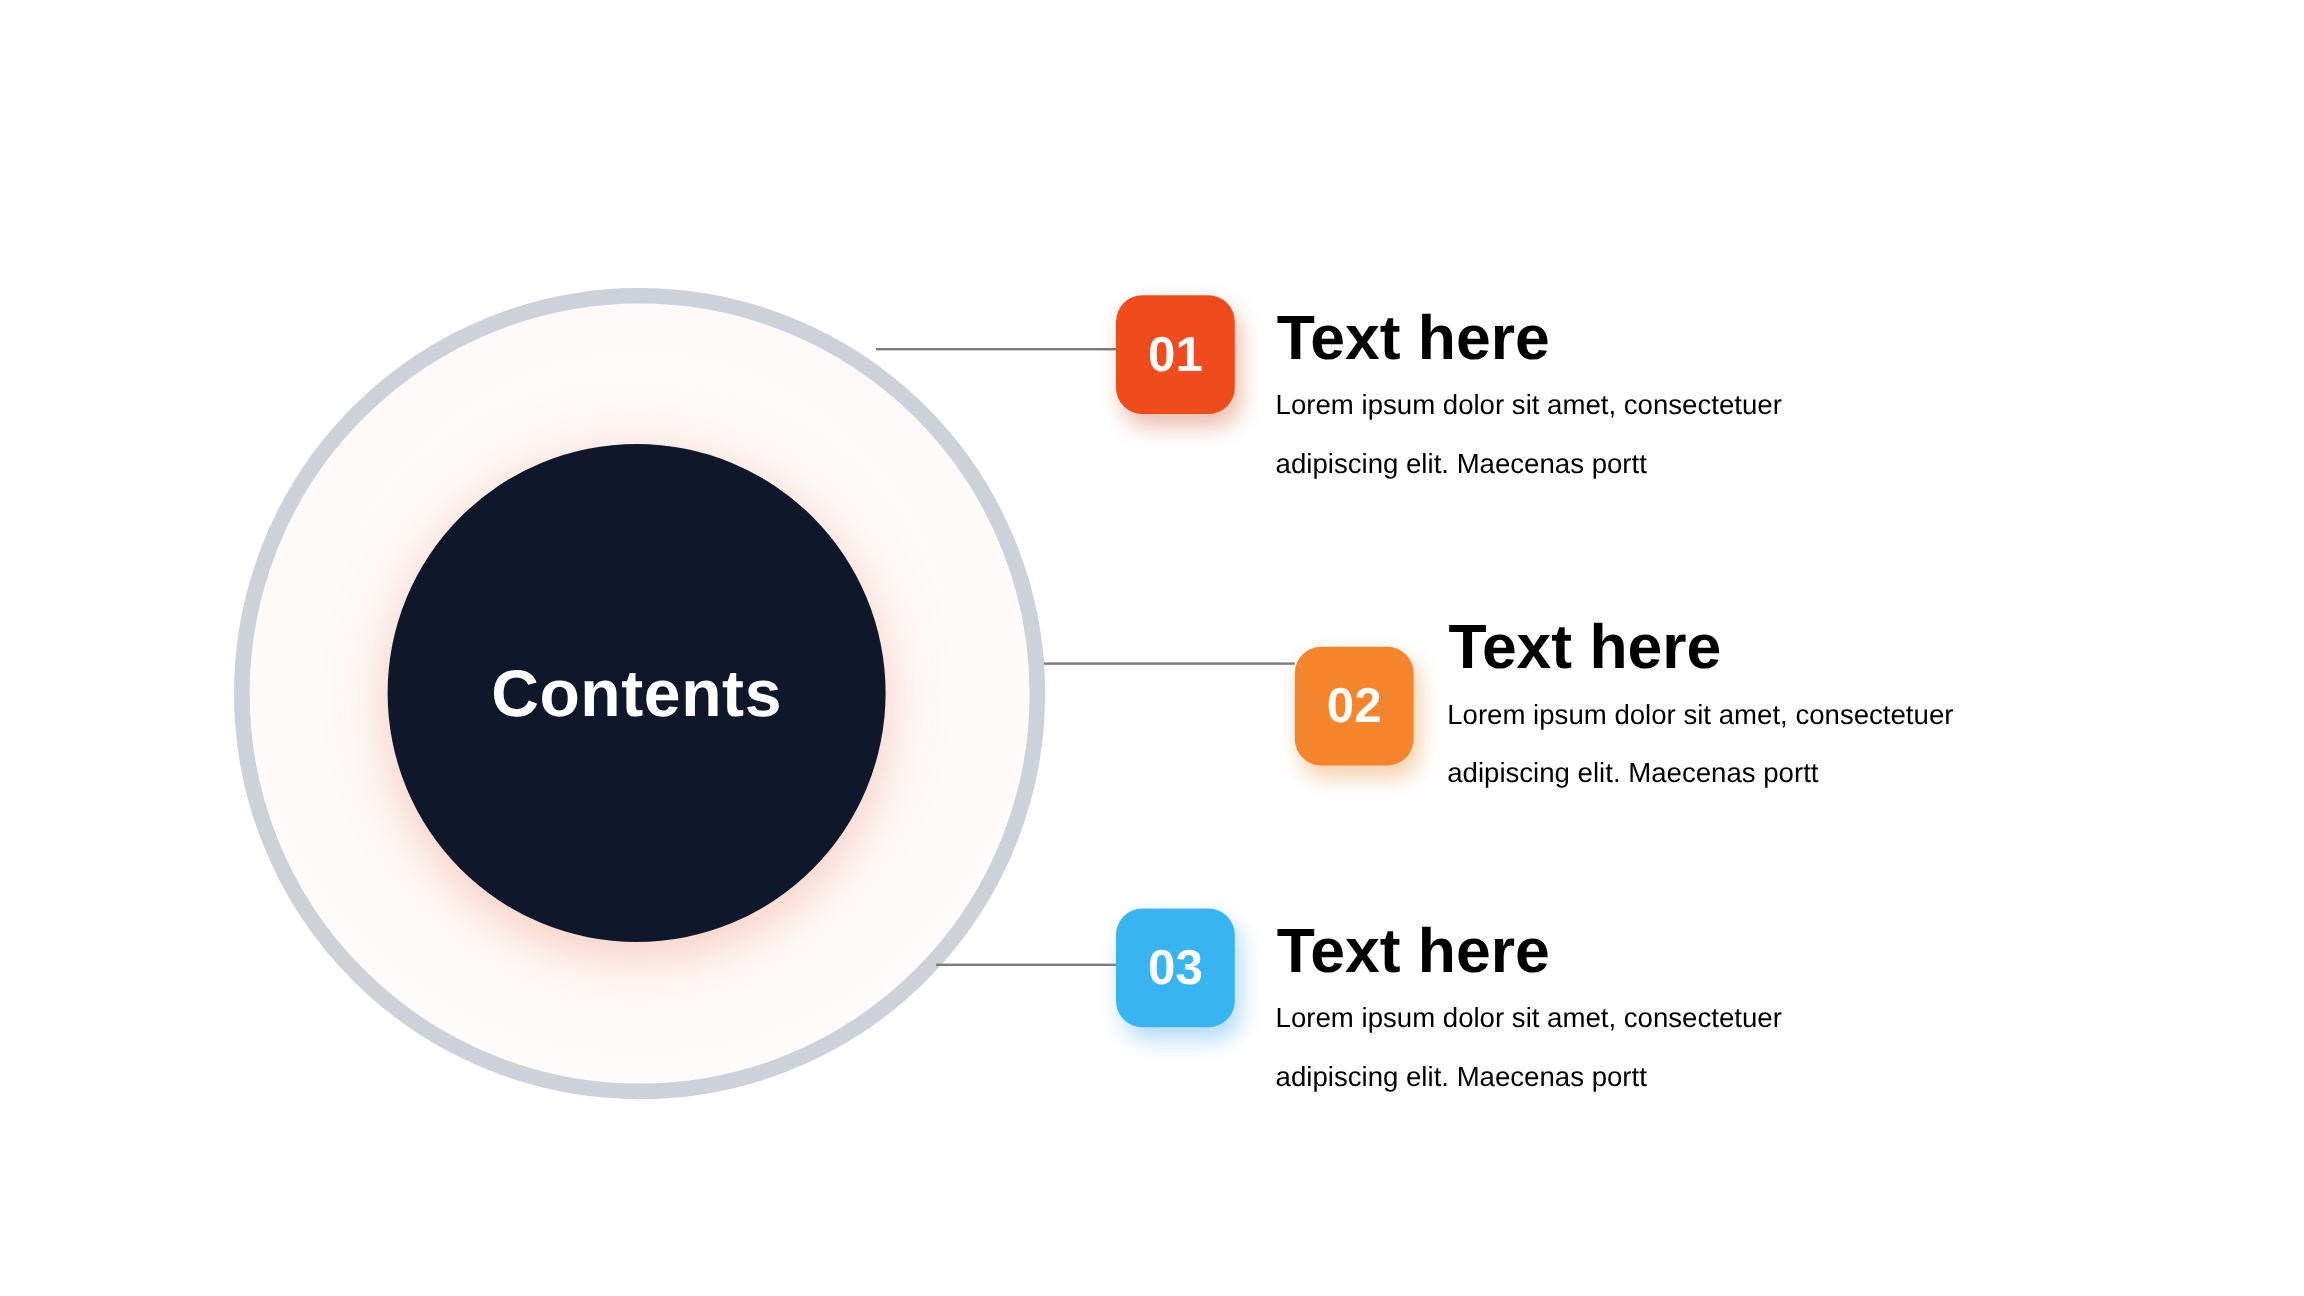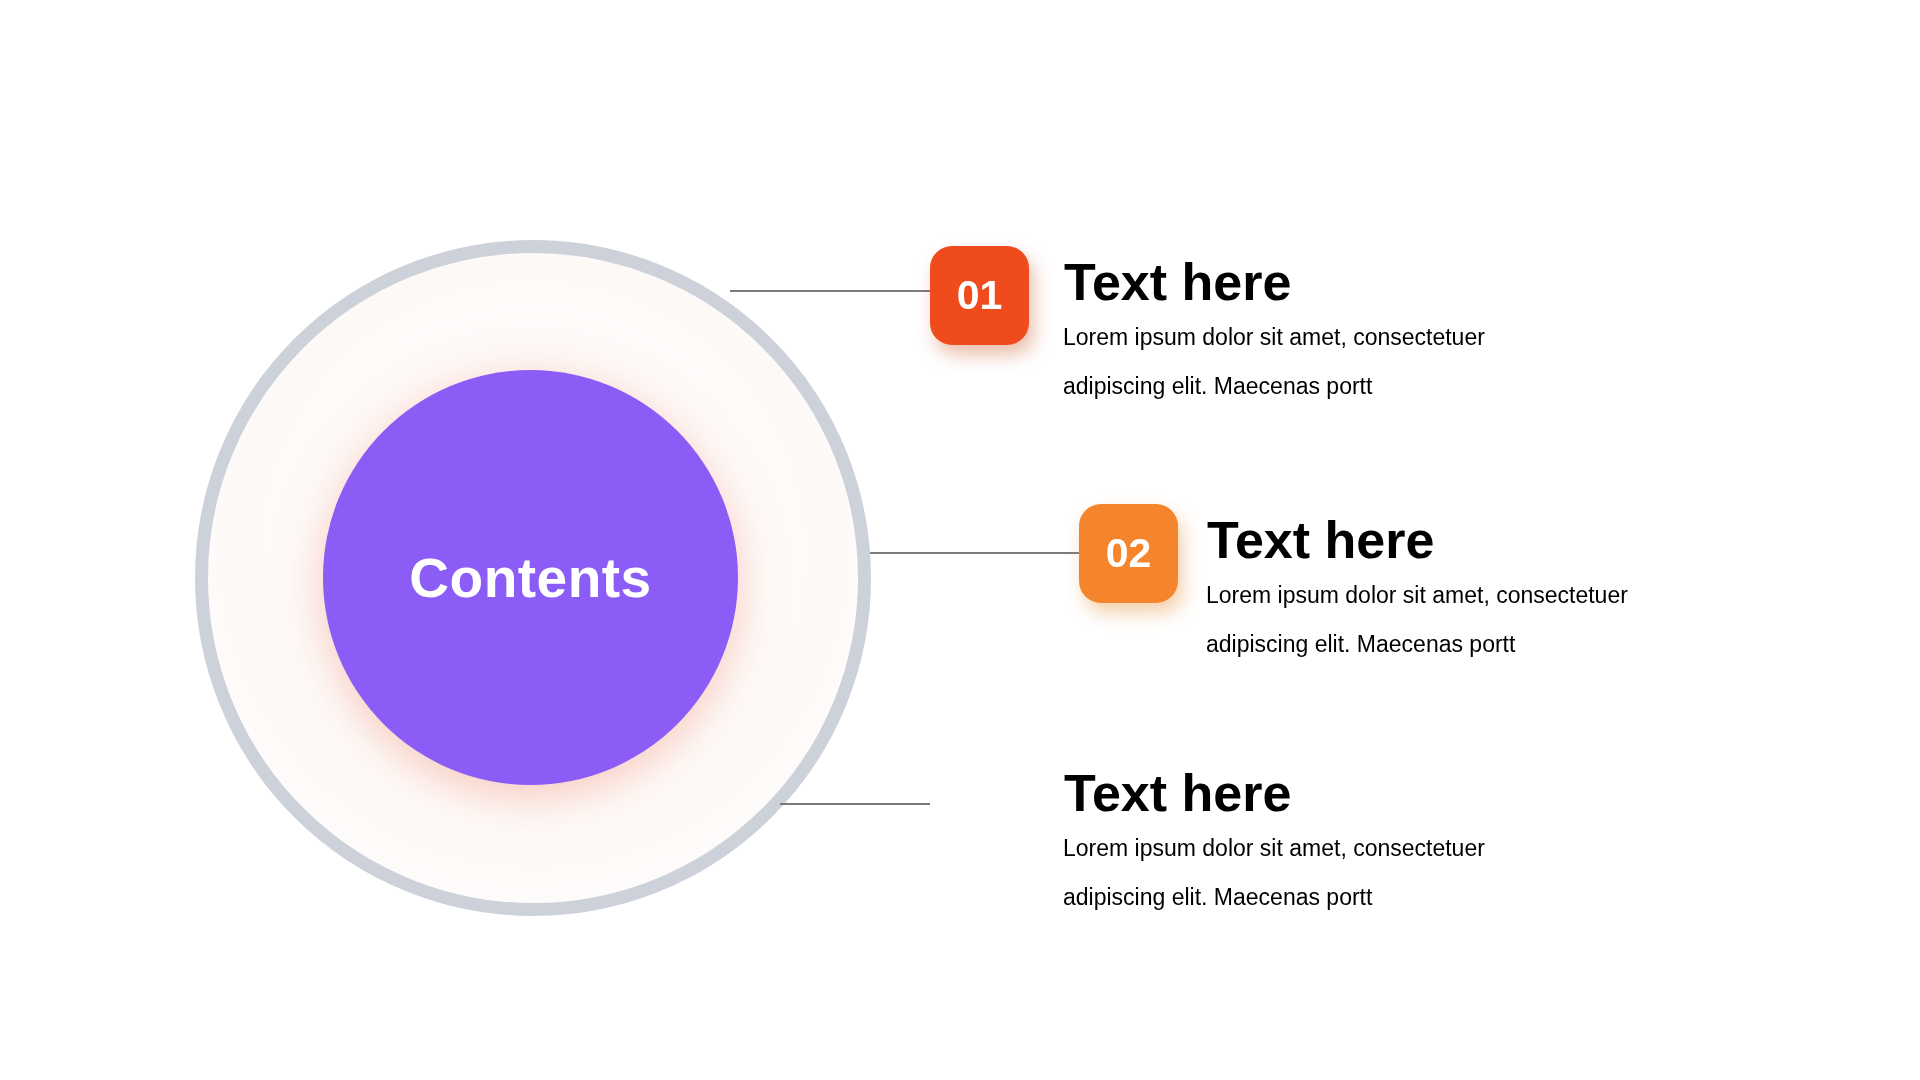--- a/index.html
+++ b/index.html
@@ -99,41 +99,42 @@
   .h3 { left: 1064px; top: 767px; }
   .p3 { left: 1063px; top: 824px; }
 </style>
 </head>
 <body>
 
 <div class="slide">
 
   <div class="outer-ring" style="border-color: rgb(205, 209, 217);"></div>
 
-  <div class="center-circle" style="background-color: #8b5cf6;">
+  <div class="center-circle" style="background-color: #0f172a;">
     <span class="center-label">Contents</span>
   </div>
 
   <div class="connector c1" style="background-color: rgb(123, 123, 123);"></div>
   <div class="connector c2" style="background-color: rgb(123, 123, 123);"></div>
   <div class="connector c3" style="background-color: rgb(123, 123, 123);"></div>
 
   <div class="badge b1" style="background-color: rgb(239, 75, 29);">01</div>
   <div class="item-heading h1">Text here</div>
   <div class="item-body p1">
     <div>Lorem ipsum dolor sit amet, consectetuer</div>
     <div>adipiscing elit. Maecenas portt</div>
   </div>
 
-  <div class="badge b2" style="background-color: rgb(245, 133, 44);">02</div>
+  <div class="badge b2" style="background-color: rgb(245, 133, 44); margin-top: 35px;">02</div>
   <div class="item-heading h2">Text here</div>
   <div class="item-body p2">
     <div>Lorem ipsum dolor sit amet, consectetuer</div>
     <div>adipiscing elit. Maecenas portt</div>
   </div>
 
+  <div class="badge b3" style="background-color: rgb(56, 180, 241);">03</div>
   <div class="item-heading h3">Text here</div>
   <div class="item-body p3">
     <div>Lorem ipsum dolor sit amet, consectetuer</div>
     <div>adipiscing elit. Maecenas portt</div>
   </div>
 
 </div>
 
 </body></html>

